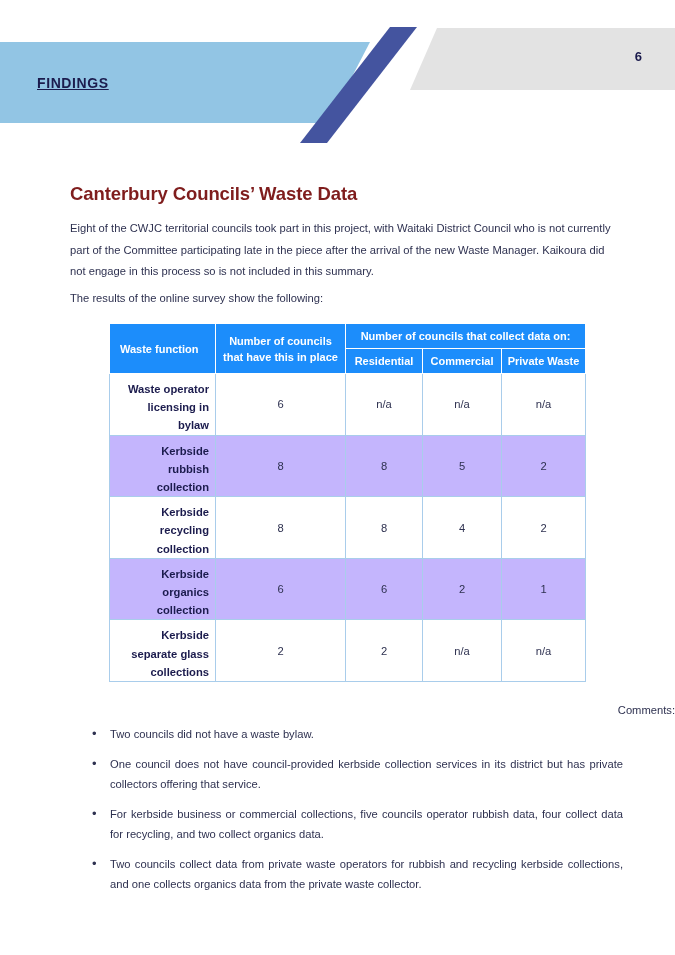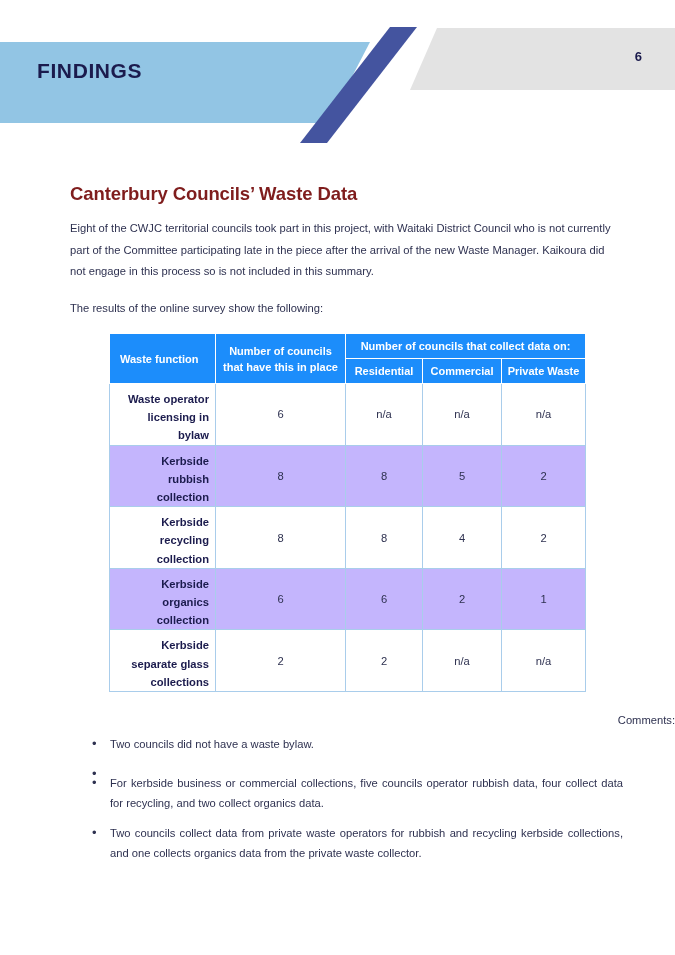--- a/index.html
+++ b/index.html
@@ -27,26 +27,27 @@
     position: absolute;
     top: 0;
     left: 0;
     width: 675px;
     height: 150px;
   }
 
   .header-title {
     position: absolute;
     left: 37px;
-    top: 59px;
-    font-size: 21px;
+    top: 75px;
+    font-size: 14px;
     font-weight: bold;
     letter-spacing: 0.6px;
     color: #1b1b4d;
     z-index: 3;
+    text-decoration: underline;
   }
 
   .page-number {
     position: absolute;
     right: 33px;
     top: 49px;
     font-size: 13px;
     font-weight: bold;
     color: #1b1b4d;
     z-index: 3;
@@ -71,21 +72,21 @@
   .body-para {
     margin: 13px 70px 0 70px;
     width: 553px;
     font-size: 11.2px;
     line-height: 21.5px;
     color: #2e3150;
     text-align: left;
   }
 
   .body-para.tight {
-    margin-top: 15px;
+    margin-top: 5px;
   }
 
   
   .table-wrap {
     margin: 14px 0 0 109px;
     width: 476px;
   }
 
   table.waste-table {
     border-collapse: collapse;
@@ -244,18 +245,18 @@
           <td class="datacell">n/a</td>
         </tr>
       </tbody>
     </table>
   </div>
 
   <div class="comments-label">Comments:</div>
 
   <ul class="comment-list">
     <li><span class="bullet-dot">•</span><span>Two councils did not have a waste bylaw.</span></li>
-    <li><span class="bullet-dot">•</span></li>
+    <li><span class="bullet-dot">•</span><span>One council does not have council-provided kerbside collection services in its district but has private collectors offering that service.</span></li>
     <li><span class="bullet-dot">•</span><span>For kerbside business or commercial collections, five councils operator rubbish data, four collect data for recycling, and two collect organics data.</span></li>
     <li><span class="bullet-dot">•</span><span>Two councils collect data from private waste operators for rubbish and recycling kerbside collections, and one collects organics data from the private waste collector.</span></li>
   </ul>
 
 </div>
 
 </body></html>

